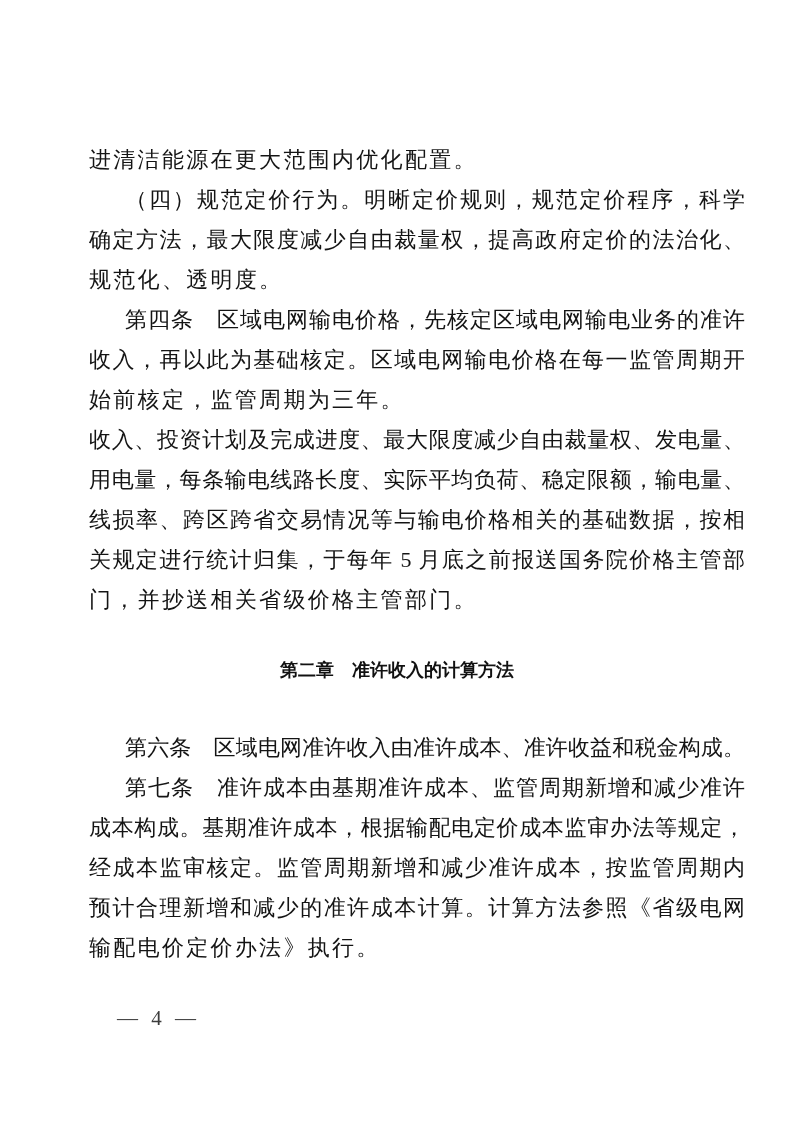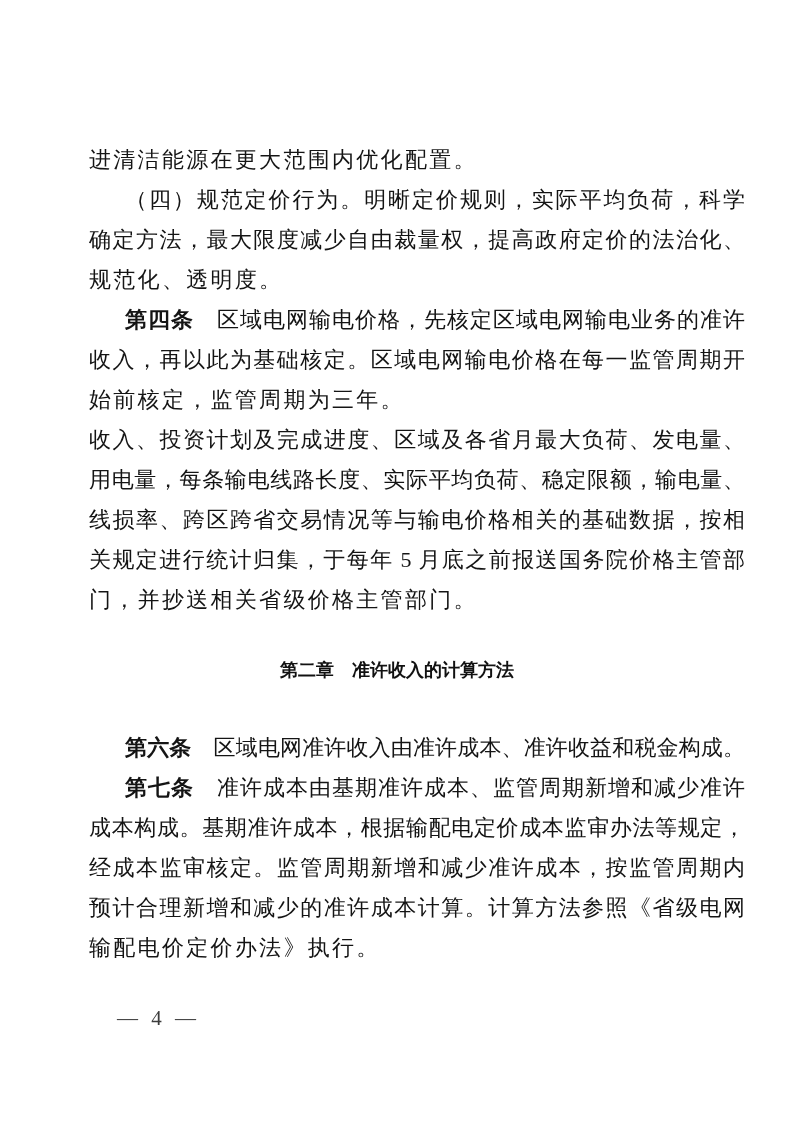--- a/index.html
+++ b/index.html
@@ -36,21 +36,21 @@
   }
   
   .line.e {
     letter-spacing: 2.3px;
   }
   .line.ind {
     text-indent: 36px;
   }
   .art {
     font-family: "Liberation Sans", "DejaVu Sans", sans-serif;
-    font-weight: 700;
+    font-weight: 400;
     margin-top: 44px;
   }
   .gap-a { height: 30px; }
   .gap-b { height: 38px; }
   .chapter-heading {
     height: 40px;
     line-height: 40px;
     font-size: 18px;
     font-family: "Liberation Sans", "DejaVu Sans", sans-serif;
     font-weight: 700;
@@ -70,34 +70,34 @@
   }
 </style>
 </head>
 <body>
 
 <div class="page">
   <div class="content">
 
     <div class="line e">进清洁能源在更大范围内优化配置。</div>
 
-    <div class="line j ind">（四）规范定价行为。明晰定价规则，实际平均负荷，科学</div>
+    <div class="line j ind">（四）规范定价行为。明晰定价规则，规范定价程序，科学</div>
 
     <div class="line j">确定方法，最大限度减少自由裁量权，提高政府定价的法治化、</div>
 
     <div class="line e">规范化、透明度。</div>
 
     <div class="line j ind"><span class="art">第四条</span><span>　区域电网输电价格，先核定区域电网输电业务的准许</span></div>
 
     <div class="line j">收入，再以此为基础核定。区域电网输电价格在每一监管周期开</div>
 
     <div class="line e">始前核定，监管周期为三年。</div>
 
 
-    <div class="line j">收入、投资计划及完成进度、区域及各省月最大负荷、发电量、</div>
+    <div class="line j">收入、投资计划及完成进度、最大限度减少自由裁量权、发电量、</div>
 
     <div class="line j">用电量，每条输电线路长度、实际平均负荷、稳定限额，输电量、</div>
 
     <div class="line j">线损率、跨区跨省交易情况等与输电价格相关的基础数据，按相</div>
 
     <div class="line j">关规定进行统计归集，于每年 5 月底之前报送国务院价格主管部</div>
 
     <div class="line e">门，并抄送相关省级价格主管部门。</div>
 
     <div class="gap-a"></div>

